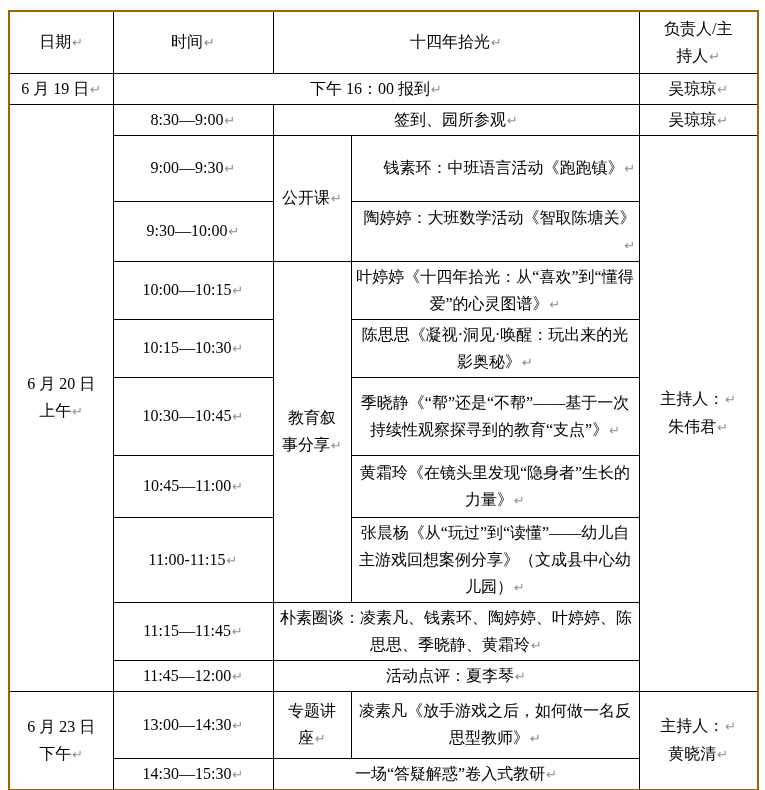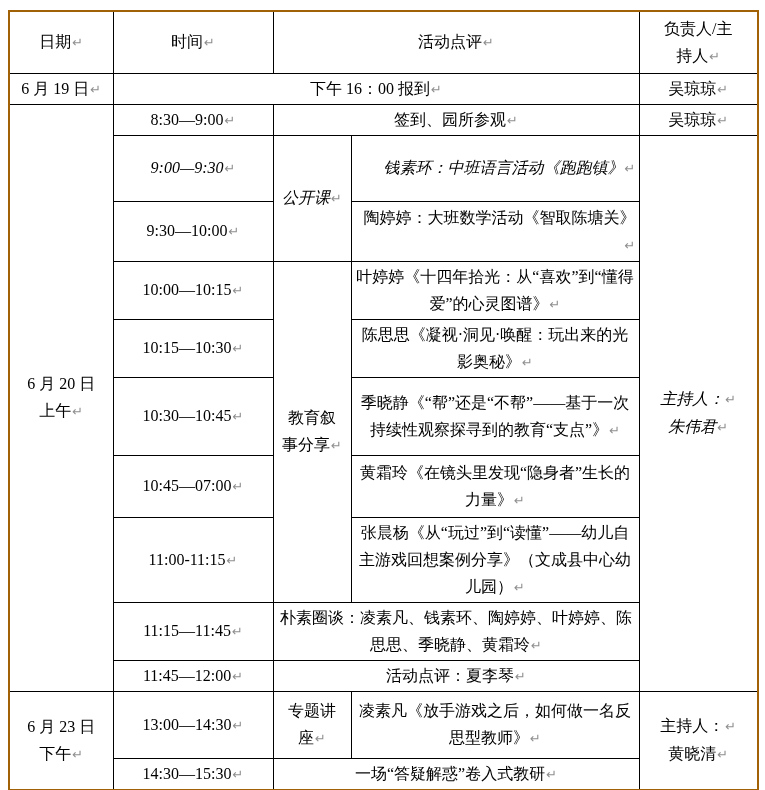--- a/index.html
+++ b/index.html
@@ -25,21 +25,21 @@
     vertical-align: middle;
     font-size: 16px;
     line-height: 27px;
     padding: 1px 3px;
     overflow: hidden;
   }
   td.tl { text-align: right; }
   tr.r1  { height: 62px; }
   tr.r2  { height: 31px; }
   tr.r3  { height: 29px; }
-  tr.r4  { height: 66px; font-style: italic; }
+  tr.r4  { height: 66px; }
   tr.r5  { height: 60px; }
   tr.r6  { height: 52px; }
   tr.r7  { height: 48px; margin-left: 48px; }
   tr.r8  { height: 78px; }
   tr.r9  { height: 62px; }
   tr.r10 { height: 77px; }
   tr.r11 { height: 50px; padding-left: 42px; }
   tr.r12 { height: 29px; }
   tr.r13 { height: 67px; }
   tr.r14 { height: 30px; }
@@ -69,21 +69,21 @@
 
   <tbody>
       <tr class="r1">
     <td>
       <span>日期</span><span class="pm">↵</span>
     </td>
     <td>
       <span>时间</span><span class="pm">↵</span>
     </td>
     <td colspan="2">
-      <span>活动点评</span><span class="pm">↵</span>
+      <span>十四年拾光</span><span class="pm">↵</span>
     </td>
     <td>
       <span>负责人/主</span><br>
       <span>持人</span><span class="pm">↵</span>
     </td>
   </tr>
 
   <tr class="r2">
     <td>
       <span>6 月 19 日</span><span class="pm">↵</span>
@@ -163,21 +163,21 @@
     <td>
       <span>10:30—10:45</span><span class="pm">↵</span>
     </td>
     <td>
       <span>季晓静《“帮”还是“不帮”——基于一次持续性观察探寻到的教育“支点”》</span><span class="pm">↵</span>
     </td>
   </tr>
 
   <tr class="r9">
     <td>
-      <span>10:45—07:00</span><span class="pm">↵</span>
+      <span>10:45—11:00</span><span class="pm">↵</span>
     </td>
     <td>
       <span>黄霜玲《在镜头里发现“隐身者”生长的力量》</span><span class="pm">↵</span>
     </td>
   </tr>
 
   <tr class="r10">
     <td>
       <span>11:00-11:15</span><span class="pm">↵</span>
     </td>

